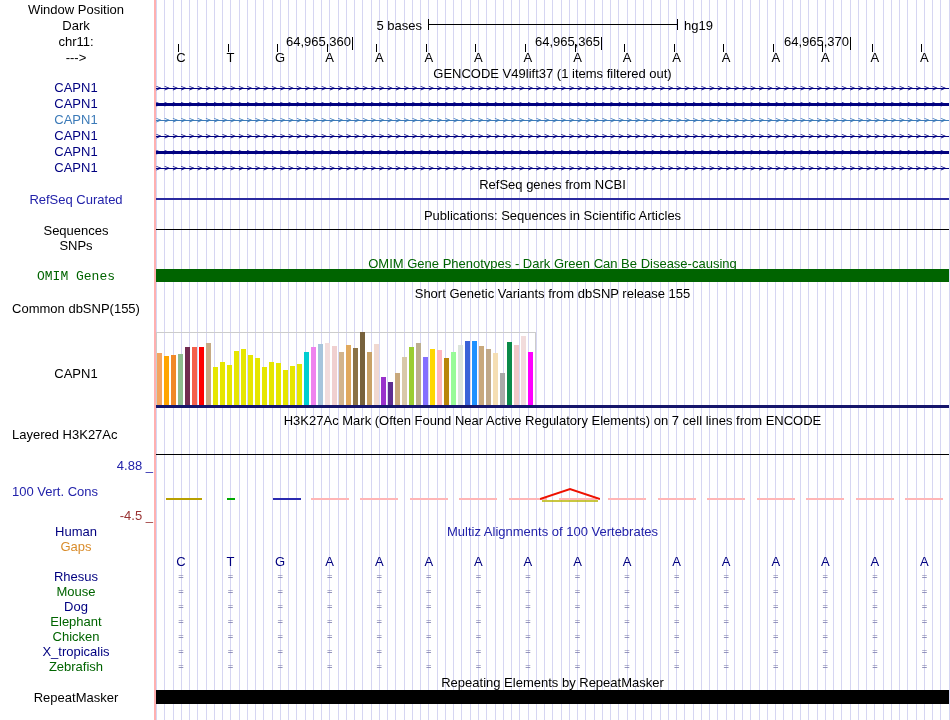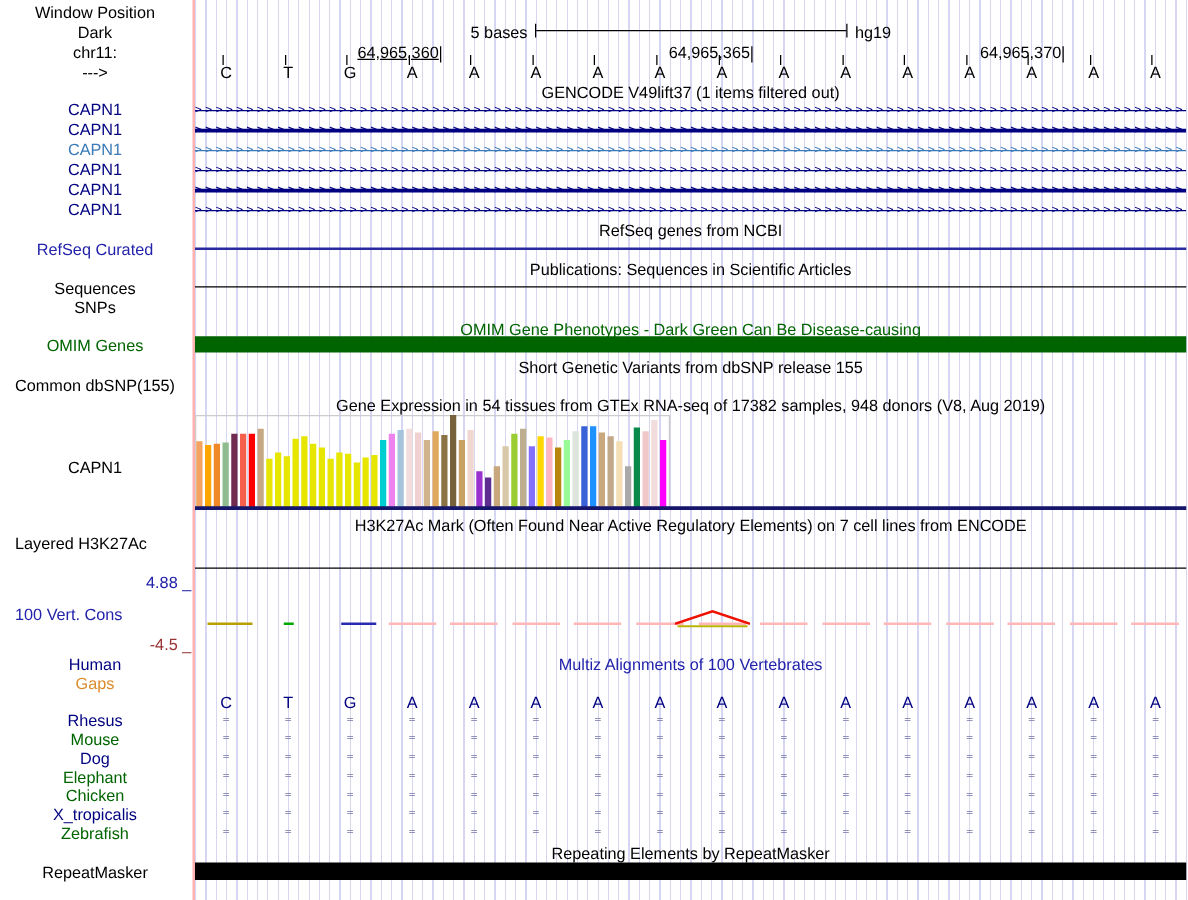--- a/index.html
+++ b/index.html
@@ -46,21 +46,21 @@
   </div>
   <div class="lbl" style="top:2px;">Window Position</div>
 
   <div class="lbl" style="top:18px;">Dark</div>
   <div id="scale-label">5 bases</div>
   <div id="scale-bracket"></div>
   <div id="scale-asm">hg19</div>
 
   <div class="lbl" style="top:34px;">chr11:</div>
   <div id="ruler">
-      <div class="rticklbl" style="left: 221px; text-decoration: underline;">64,965,360</div>
+      <div class="rticklbl" style="left: 221px;">64,965,360</div>
       <div class="rtick" style="left: 352px;"></div>
       <div class="rticklbl" style="left: 470px;">64,965,365</div>
       <div class="rtick" style="left: 601px;"></div>
       <div class="rticklbl" style="left: 719px;">64,965,370</div>
       <div class="rtick" style="left: 850px;"></div>
       <div class="btick" style="left: 178px;"></div>
       <div class="btick" style="left: 227.562px;"></div>
       <div class="btick" style="left: 277.125px;"></div>
       <div class="btick" style="left: 326.688px;"></div>
       <div class="btick" style="left: 376.25px;"></div>
@@ -136,27 +136,26 @@
   <div class="title" style="top:177px;">RefSeq genes from NCBI</div>
   <div class="lbl tblue" style="top:192px;">RefSeq Curated</div>
   <div class="hline" style="top:198px;height:2px;background:#2A2A9E;"></div>
 
   <div class="title" style="top:208px;">Publications: Sequences in Scientific Articles</div>
   <div class="lbl" style="top:223px;">Sequences</div>
   <div class="hline" style="top:229px;height:1px;background:#000;"></div>
   <div class="lbl" style="top:238px;">SNPs</div>
 
   <div class="title green" style="top:256px;">OMIM Gene Phenotypes - Dark Green Can Be Disease-causing</div>
-  <div class="lbl green" style="top:269px;">OMIM Genes</div>
+  <div class="lbl green" style="top:269px;font-family:Liberation Mono, monospace;">OMIM Genes</div>
   <div class="hline" style="top:269px;height:13px;background:#006400;"></div>
 
   <div class="title" style="top:286px;">Short Genetic Variants from dbSNP release 155</div>
   <div class="lbl" style="top:301px;">Common dbSNP(155)</div>
 
-  <div class="title" style="top:317px;">Gene Expression in 54 tissues from GTEx RNA-seq of 17382 samples, 948 donors (V8, Aug 2019)</div>
   <div class="lbl" style="top:366px;">CAPN1</div>
   <div id="gtex-frame"></div>
   <div id="gtex-bars">
       <div style="left: 0px; height: 53px; background: rgb(244, 164, 96);"></div>
       <div style="left: 7px; height: 50px; background: rgb(255, 165, 0);"></div>
       <div style="left: 14px; height: 51px; background: rgb(240, 136, 40);"></div>
       <div style="left: 21px; height: 52px; background: rgb(143, 188, 143);"></div>
       <div style="left: 28px; height: 59px; background: rgb(114, 43, 80);"></div>
       <div style="left: 35px; height: 59px; background: rgb(244, 96, 76);"></div>
       <div style="left: 42px; height: 59px; background: rgb(255, 0, 0);"></div>

